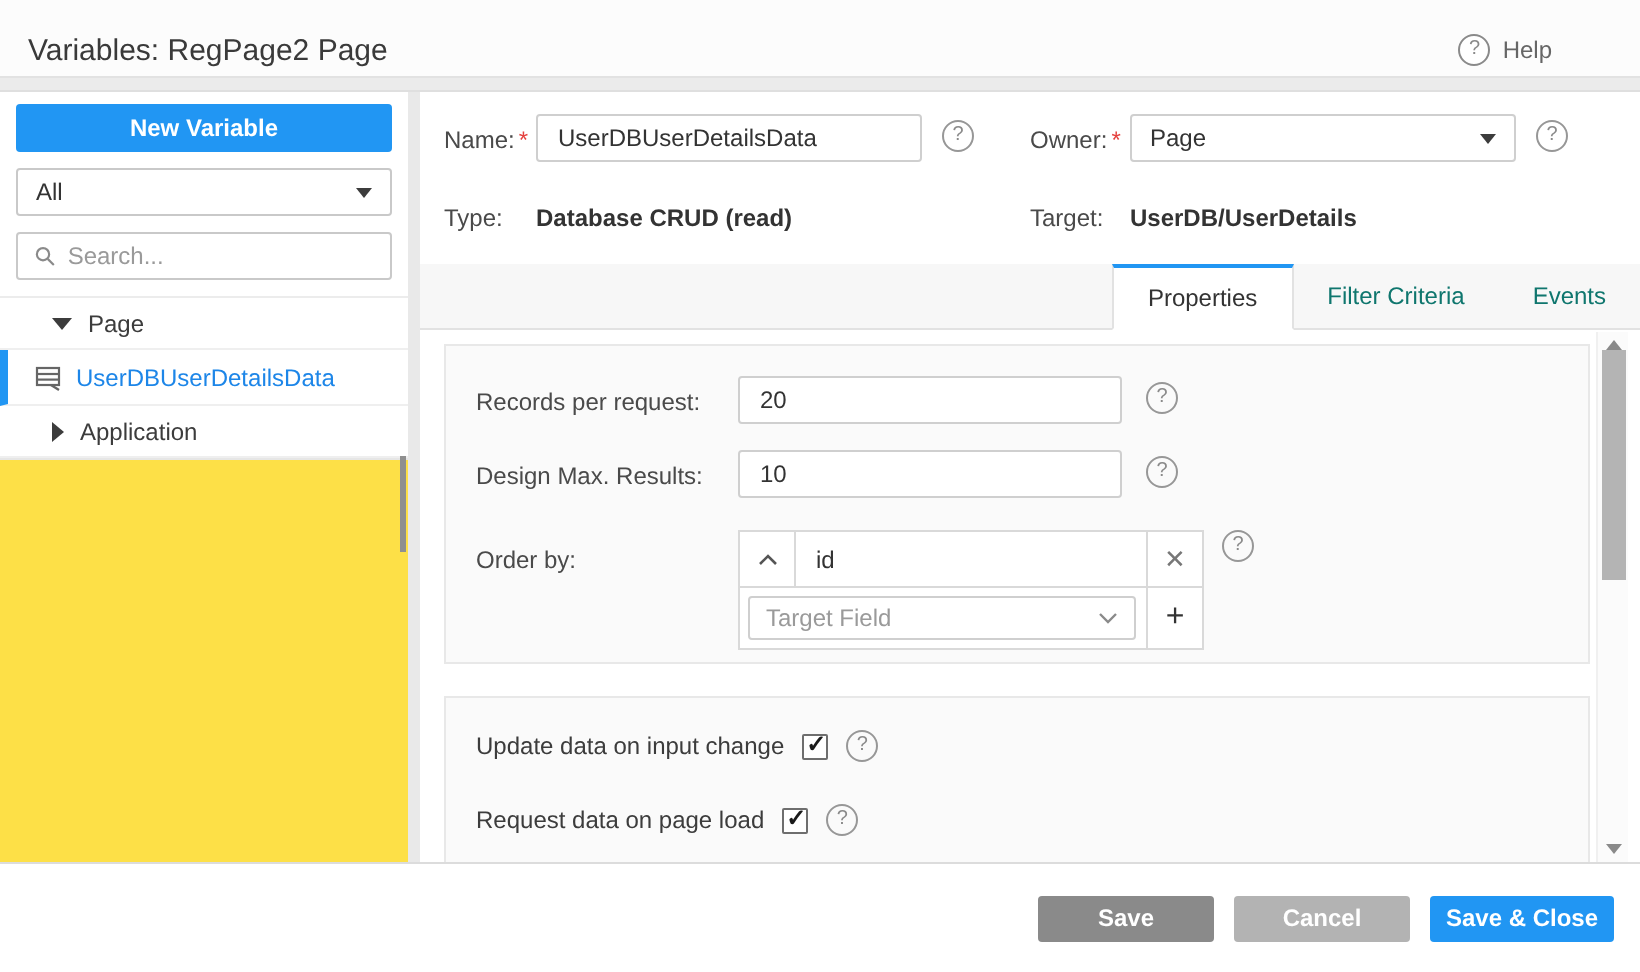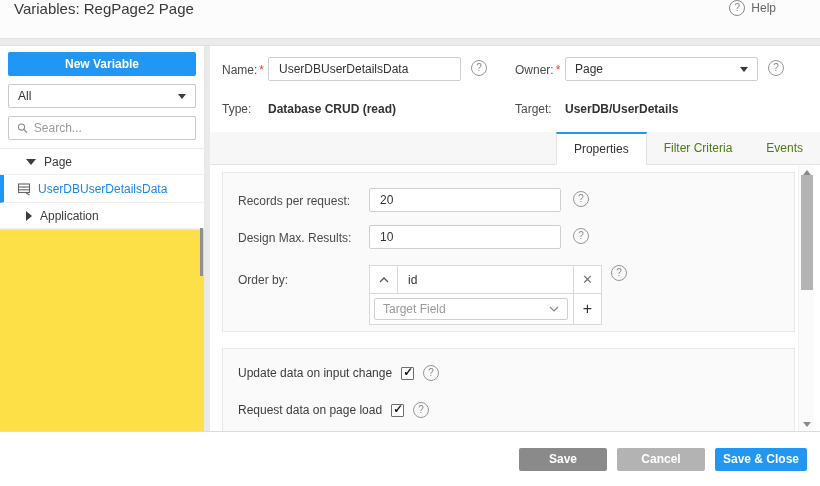--- a/index.html
+++ b/index.html
@@ -2,21 +2,21 @@
 <html style="--accent: #2196f3; --selected-item-text: #1d86e8; --cancel-bg: #b3b3b3; --save-bg: #8a8a8a;"><head>
 <meta charset="utf-8">
 <style>
   * { box-sizing: border-box; margin: 0; padding: 0; }
   html,body { background:#fff; }
   body { font-family:"Liberation Sans", sans-serif; color:#3c3c3c; }
   .app { position:relative; width:820px; height:486px; background:#fff; overflow:hidden; }
 
   
   .header { position:absolute; left:0; top:0; width:820px; height:50px; background:#fcfcfc;
-            display:flex; align-items:flex-start; justify-content:space-between; padding:0 44px 0 14px; }
+            display:flex; align-items:center; justify-content:space-between; padding:0 44px 0 14px; }
   .title { font-size:15px; color:#3a3a3a; }
   .help-btn { display:flex; align-items:center; gap:6px; color:#666; font-size:12px; cursor:pointer; }
   .qicon { width:16px; height:16px; border:1px solid #8a8a8a; border-radius:50%; color:#8a8a8a;
            font-size:10px; line-height:14px; text-align:center; flex:0 0 auto; background:#fff; }
   .band { position:absolute; left:0; top:38px; width:820px; height:8px; background:#ebebeb;
           border-top:1px solid #e2e2e2; border-bottom:1px solid #dfdfdf; }
 
   
   .sidebar { position:absolute; left:0; top:46px; width:204px; height:385px; background:#fde047; }
   .side-controls { background:#fff; padding:6px 8px 8px 8px; }
@@ -52,21 +52,21 @@
   .req { color:#e5413e; margin-left:2px; }
   .tinput { height:24px; border:1px solid #cfcfcf; border-radius:2px; background:#fff;
             font-family:inherit; font-size:12px; color:#333; padding:0 10px; outline:none; }
   .dselect { height:24px; border:1px solid #cfcfcf; border-radius:2px; background:#fff;
              display:flex; align-items:center; justify-content:space-between; padding:0 9px;
              font-size:12px; color:#333; cursor:pointer; }
   .bold { font-weight:bold; color:#333; }
 
   .tabbar { position:absolute; left:0; top:86px; width:610px; height:33px; background:#f7f7f7;
             border-bottom:1px solid #e2e2e2; display:flex; align-items:stretch; padding-left:12px;justify-content:flex-end; }
-  .tab { display:flex; align-items:center; padding:0 17px; font-size:12px; color:#4d7c0f; cursor:pointer; }
+  .tab { display:flex; align-items:center; padding:0 17px; font-size:12px; color:#0f766e; cursor:pointer; }
   .tab.active { background:#fff; border:1px solid #e2e2e2; border-top:2px solid var(--accent,#2196f3);
                 border-bottom:1px solid #fff; margin-bottom:-1px; color:#333; }
 
   .content { position:absolute; left:0; top:120px; width:610px; height:265px; background:#fff; overflow:hidden; }
   .gbox { position:absolute; left:12px; width:573px; background:#fafafa; border:1px solid #e8e8e8; }
   .gbox1 { top:6px; height:160px; }
   .gbox2 { top:182px; height:90px; }
 
   
   .orderby { position:absolute; left:146px; top:92px; width:233px; background:#fff;

